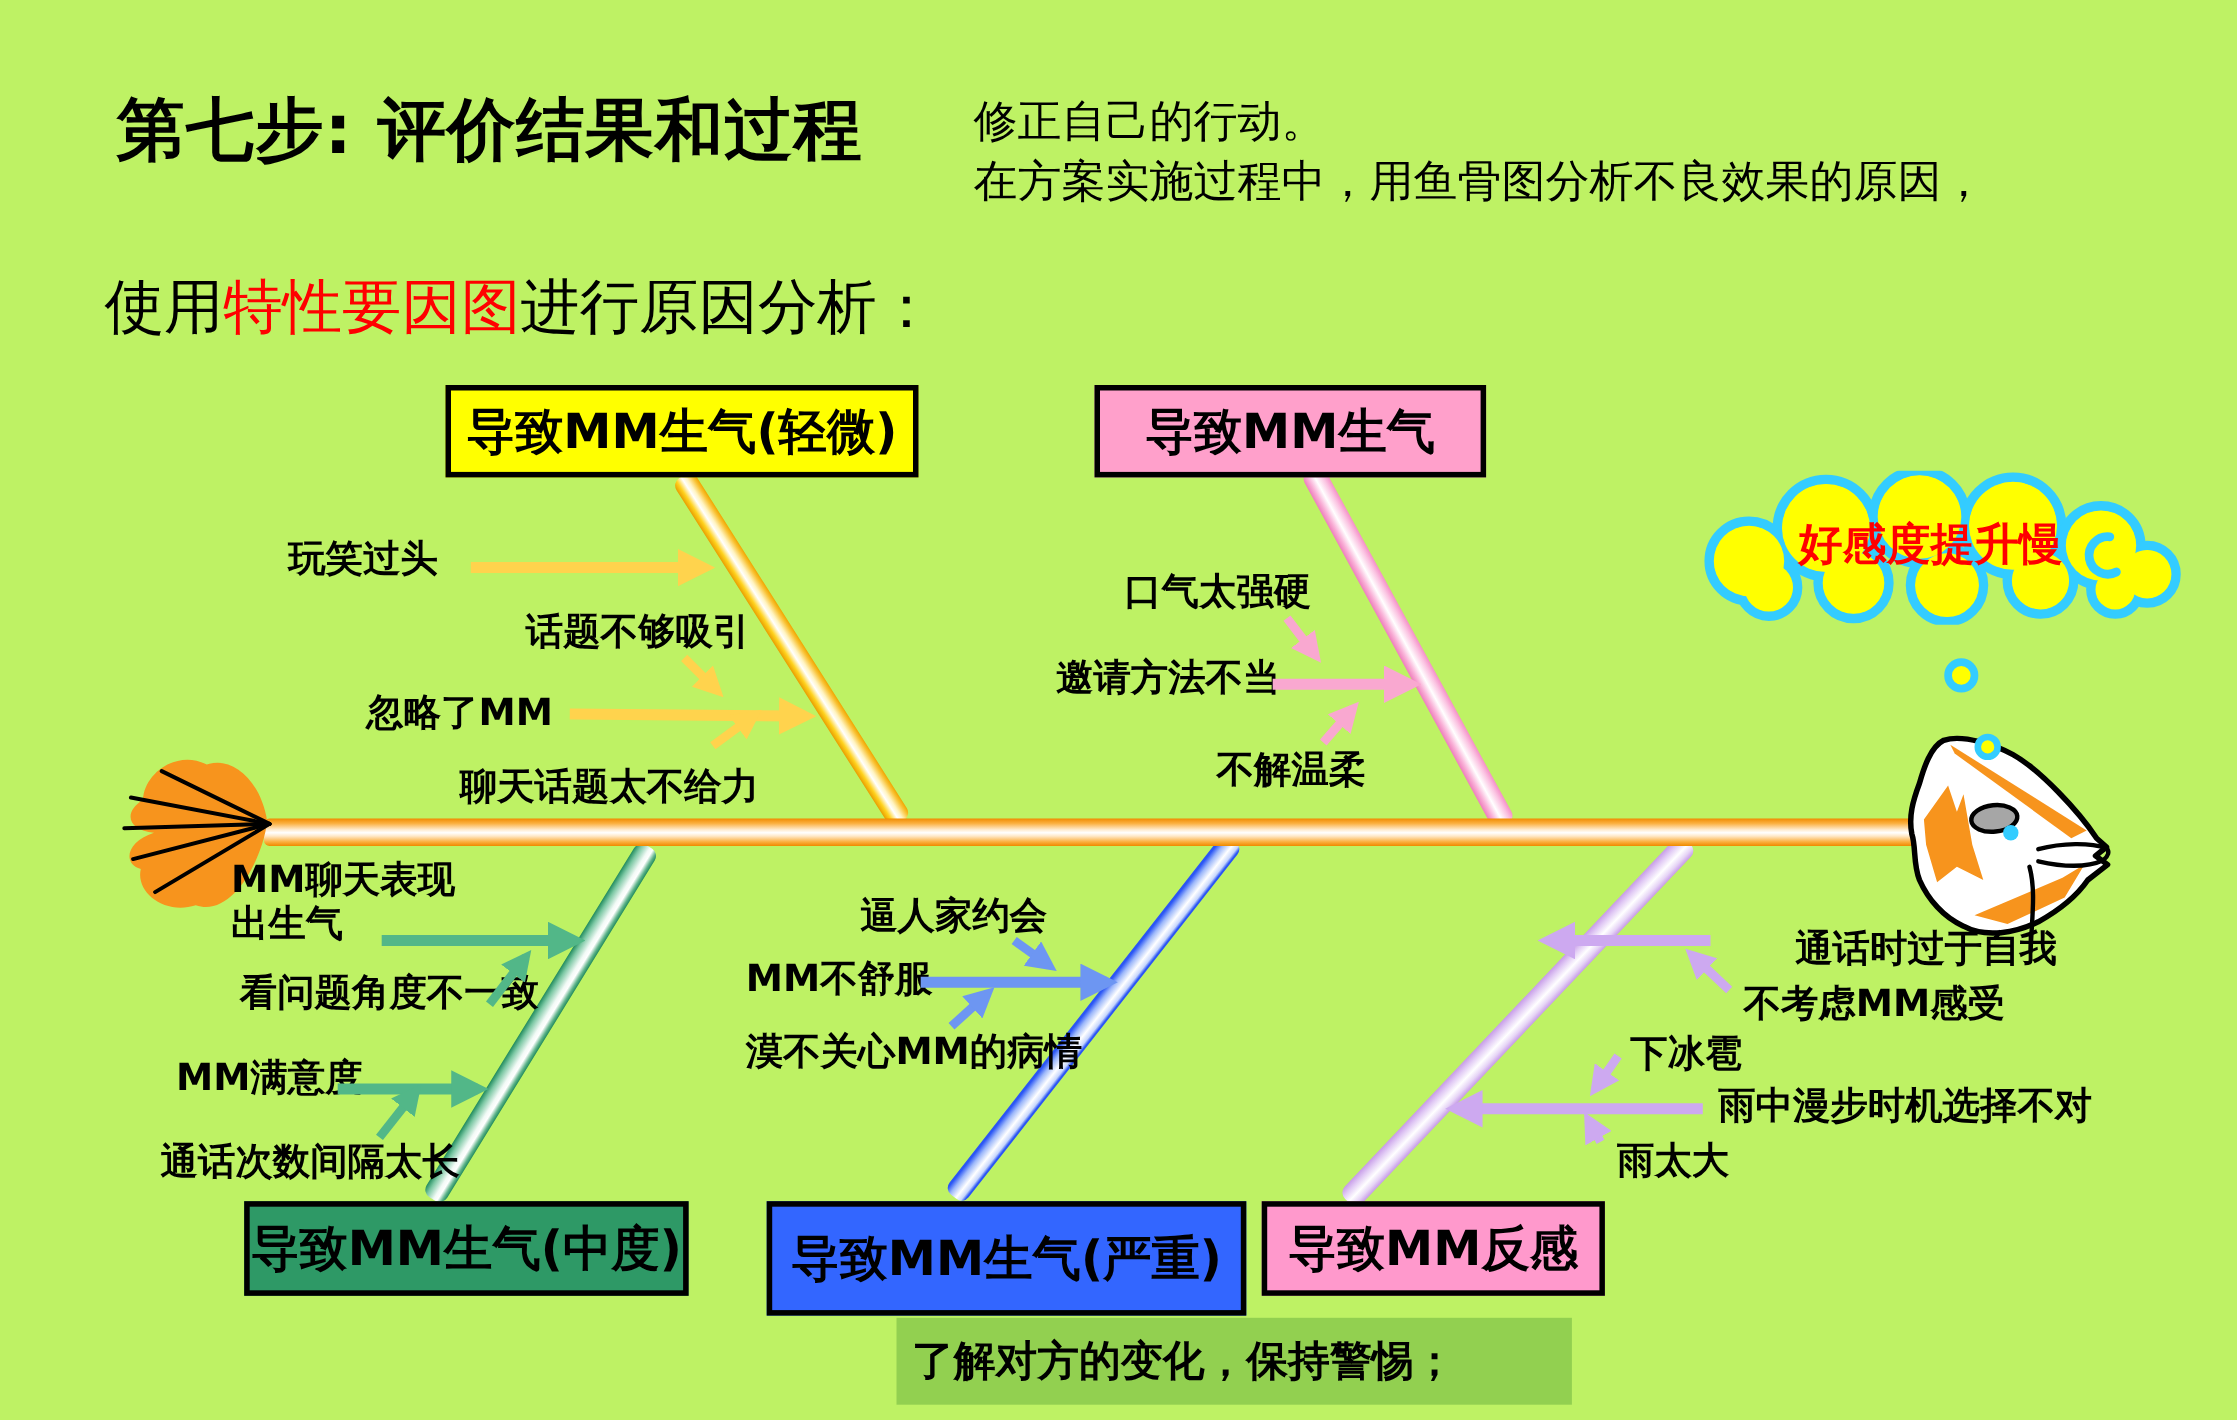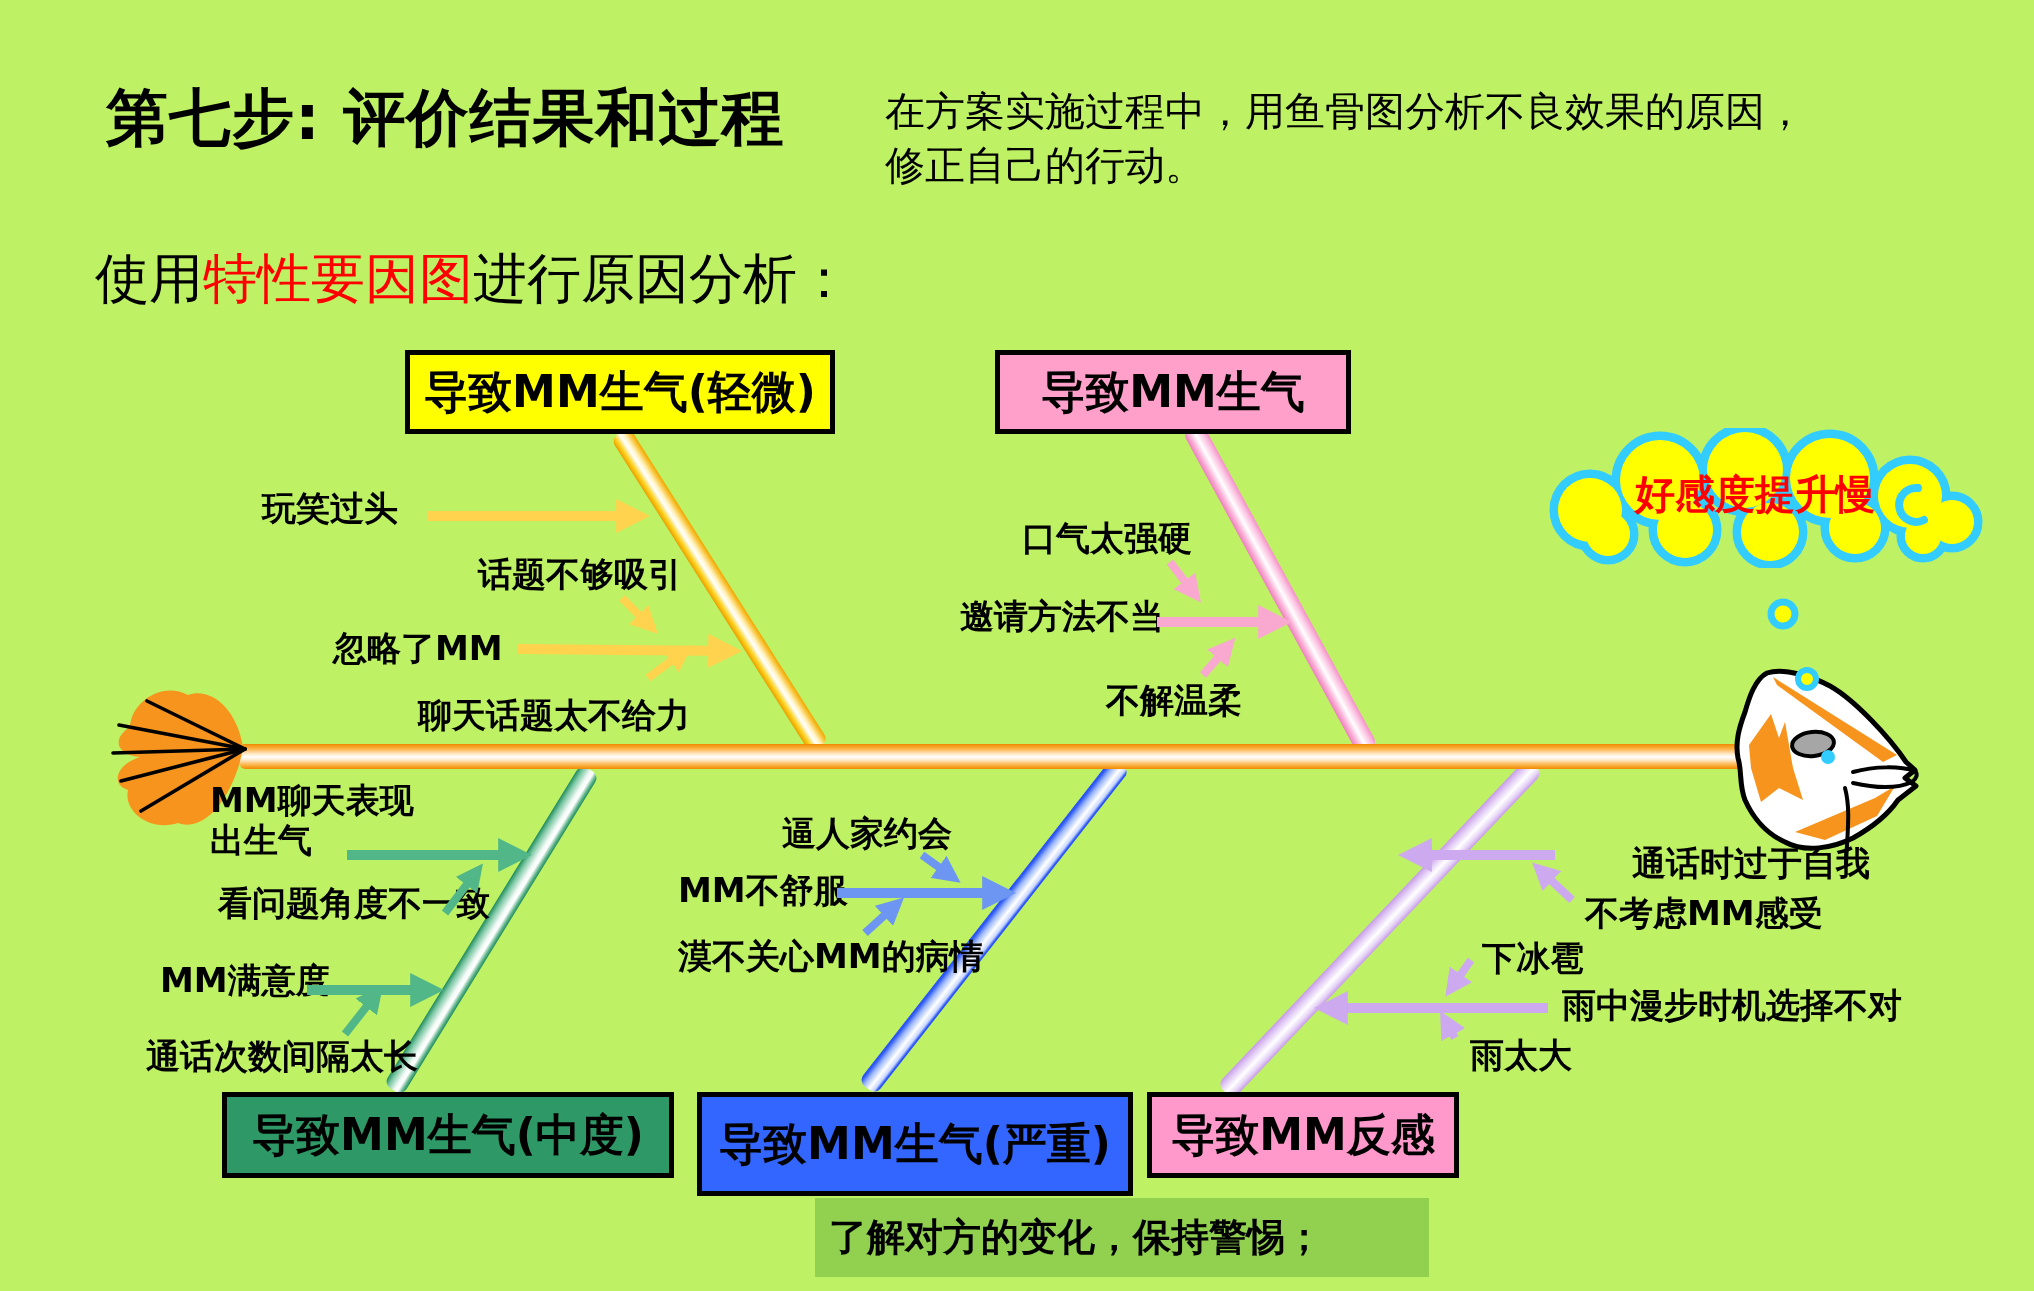--- a/index.html
+++ b/index.html
@@ -35,22 +35,22 @@
   .lyr{position:absolute;z-index:3;}
   .overlay{position:absolute;left:0;top:0;z-index:5;pointer-events:none;}
 </style>
 </head>
 <body>
 
 <div class="slide">
 
   <div class="title">第七步: 评价结果和过程</div>
   <div class="subtitle">
+    <div>修正自己的行动。</div>
     <div>在方案实施过程中，用鱼骨图分析不良效果的原因，</div>
-    <div>修正自己的行动。</div>
   </div>
   <div class="intro"><span>使用</span><span class="hl" style="color: rgb(255, 0, 0);">特性要因图</span><span>进行原因分析：</span></div>
 
   <div class="bone bone-mild" style="left:620px;top:422px;width:372px;transform:rotate(57.6deg);"></div>
   <div class="bone bone-rejected" style="left:1192px;top:416px;width:368px;transform:rotate(61.4deg);"></div>
   <div class="bone bone-moderate" style="left:393px;top:1079px;width:376px;transform:rotate(-58.4deg);"></div>
   <div class="bone bone-severe" style="left:867px;top:1077px;width:412px;transform:rotate(-51.9deg);"></div>
   <div class="bone bone-disgust" style="left:1225px;top:1081px;width:450px;transform:rotate(-46.5deg);"></div>
 
   <div class="spine"></div>
@@ -107,21 +107,21 @@
     <path d="M398,60 a17,17 0 1 0 6,32" fill="none" stroke="#33CCFF" stroke-width="8" stroke-linecap="round"></path>
     <text x="235" y="80" text-anchor="middle" font-size="40" font-weight="bold" fill="#FF0000" font-family="DejaVu Sans, Liberation Sans, sans-serif">好感度提升慢</text>
   </svg>
 
   <div class="box" style="left: 405px; top: 350px; width: 430px; height: 84px; background-color: rgb(255, 255, 0);">
     <span>导致MM生气(轻微)</span>
   </div>
   <div class="box" style="left: 995px; top: 350px; width: 356px; height: 84px; background-color: rgb(255, 160, 203);">
     <span>导致MM生气</span>
   </div>
-  <div class="box" style="left: 222px; top: 1092px; width: 452px; height: 86px; background-color: rgb(46, 153, 102);">
+  <div class="box" style="left: 222px; top: 1092px; width: 404px; height: 86px; background-color: rgb(46, 153, 102);">
     <span>导致MM生气(中度)</span>
   </div>
   <div class="box" style="left: 697px; top: 1092px; width: 436px; height: 104px; background-color: rgb(51, 102, 255);">
     <span>导致MM生气(严重)</span>
   </div>
   <div class="box" style="left: 1147px; top: 1092px; width: 312px; height: 86px; background-color: rgb(255, 153, 204);">
     <span>导致MM反感</span>
   </div>
 
   <div class="note" style="background-color: rgb(146, 208, 80);">

